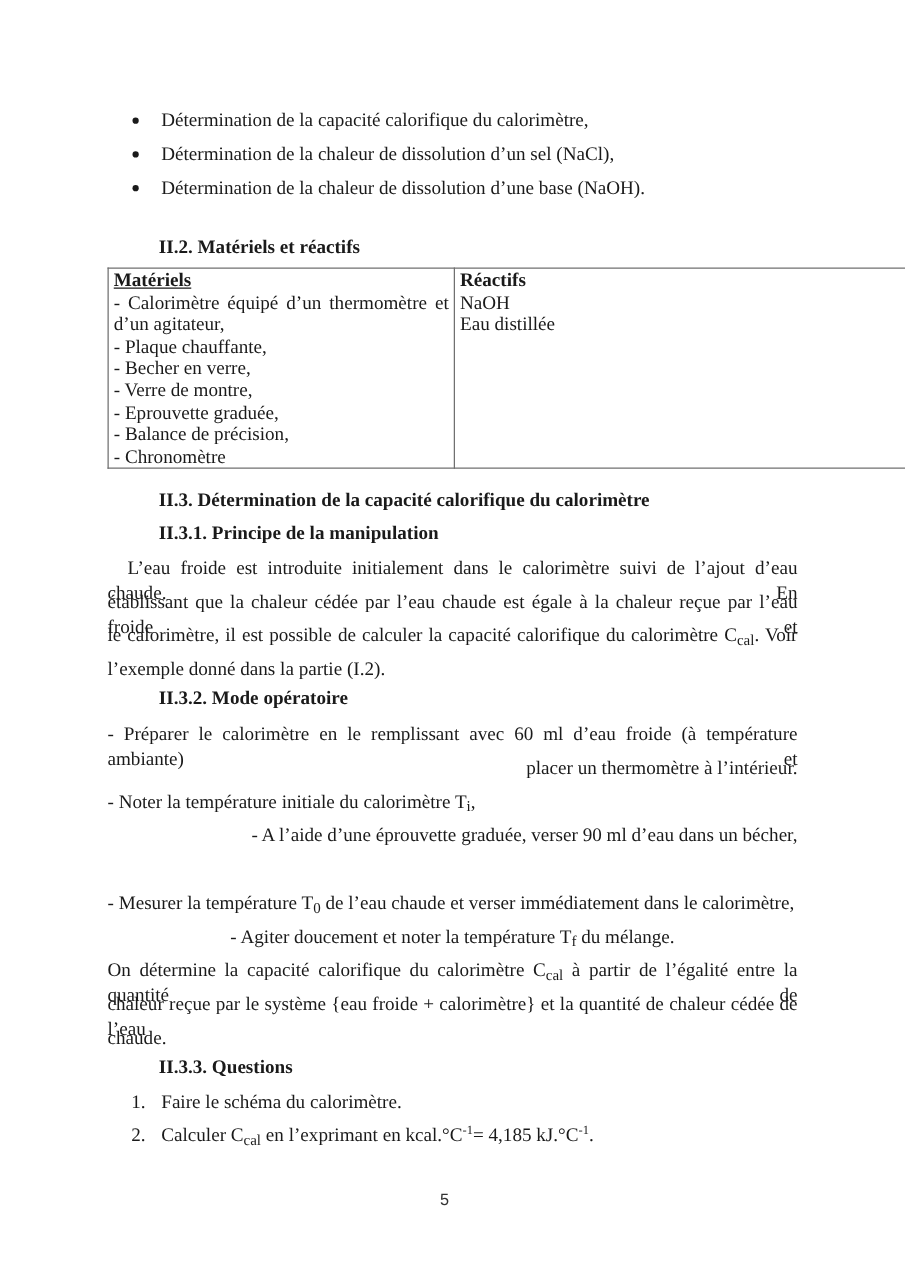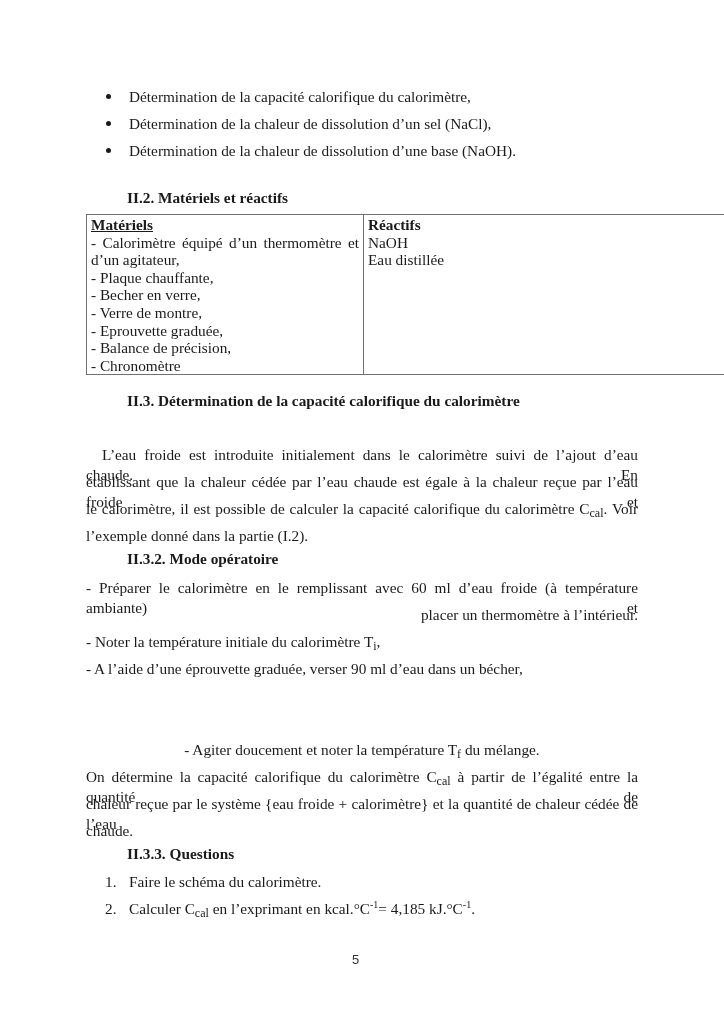--- a/index.html
+++ b/index.html
@@ -74,32 +74,34 @@
       <td>
         <div class="th-text">Réactifs</div>
         <div>NaOH</div>
         <div>Eau distillée</div>
       </td>
     </tr>
   </tbody>
     </table>
 
   <div class="abs h2" style="left:127px; top:392px;">II.3. Détermination de la capacité calorifique du calorimètre</div>
+  <div class="abs h2" style="left:127px; top:418px;">II.3.1. Principe de la manipulation</div>
 
   <div class="line j" style="top:445px; text-indent:16px;">L’eau froide est introduite initialement dans le calorimètre suivi de l’ajout d’eau chaude. En</div>
   <div class="line j" style="top:472px;">établissant que la chaleur cédée par l’eau chaude est égale à la chaleur reçue par l’eau froide et</div>
   <div class="line j" style="top:499px;"><span>le calorimètre, il est possible de calculer la capacité calorifique du calorimètre C</span><sub>cal</sub><span>. Voir</span></div>
   <div class="line" style="top:526px;">l’exemple donné dans la partie (I.2).</div>
 
   <div class="abs h2" style="left:127px; top:550px;">II.3.2. Mode opératoire</div>
 
   <div class="line j" style="top:578px;">- Préparer le calorimètre en le remplissant avec 60 ml d’eau froide (à température ambiante) et</div>
   <div class="line" style="top:605px;text-align:right;">placer un thermomètre à l’intérieur.</div>
   <div class="line" style="top:632px;"><span>- Noter la température initiale du calorimètre T</span><sub>i</sub><span>,</span></div>
-  <div class="line" style="top:659px;">- A l’aide d’une éprouvette graduée, verser 90 ml d’eau dans un bécher,</div>
+  <div class="line" style="top:659px;text-align:right;">- A l’aide d’une éprouvette graduée, verser 90 ml d’eau dans un bécher,</div>
+  <div class="line" style="top:713px;"><span>- Mesurer la température T</span><sub>0</sub><span> de l’eau chaude et verser immédiatement dans le calorimètre,</span></div>
   <div class="line" style="top:740px;text-align:center;"><span>- Agiter doucement et noter la température T</span><sub>f</sub><span> du mélange.</span></div>
 
   <div class="line j" style="top:767px;"><span>On détermine la capacité calorifique du calorimètre C</span><sub>cal</sub><span> à partir de l’égalité entre la quantité de</span></div>
   <div class="line j" style="top:794px;">chaleur reçue par le système {eau froide + calorimètre} et la quantité de chaleur cédée de l’eau</div>
   <div class="line" style="top:821px;">chaude.</div>
 
   <div class="abs h2" style="left:127px; top:845px;">II.3.3. Questions</div>
 
   <div class="num-item" style="top:872px;">
     <span class="n">1.</span>

